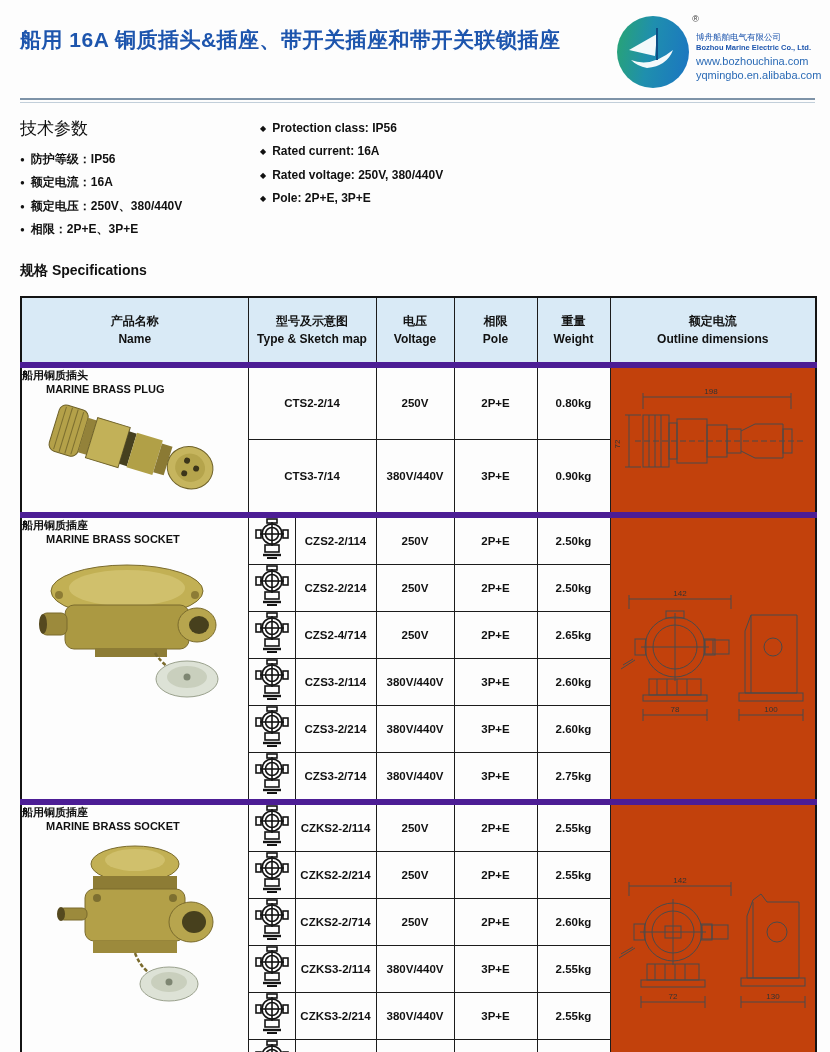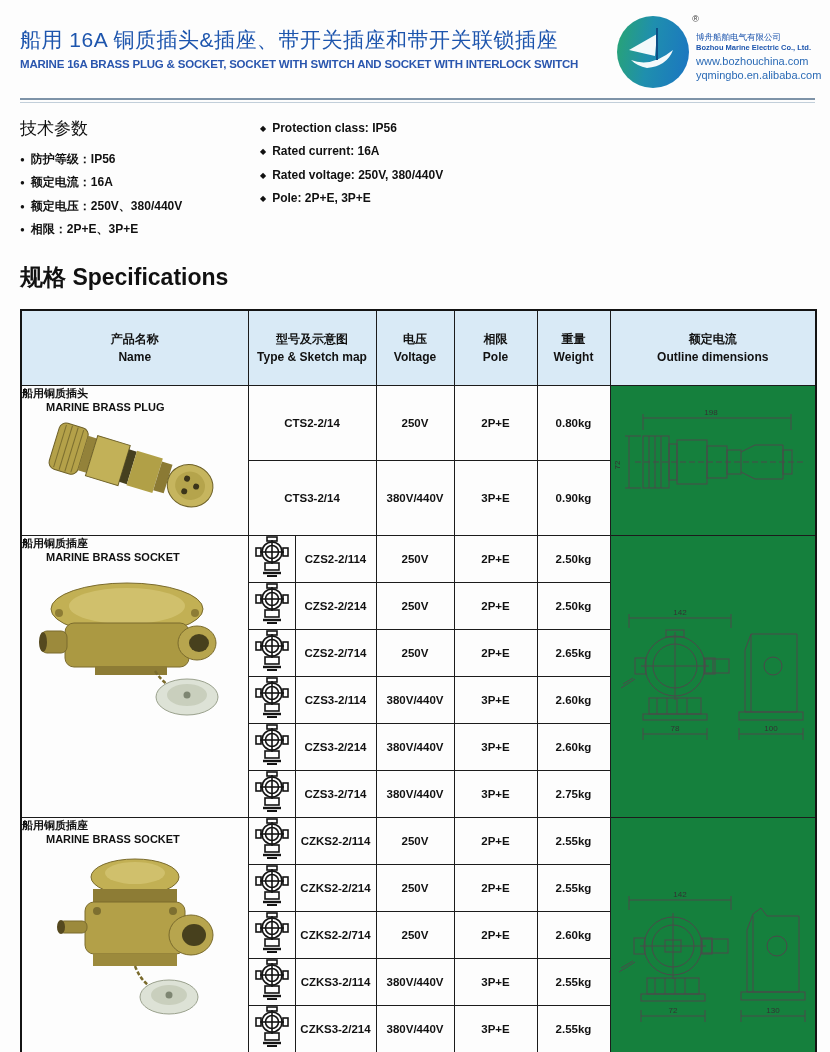--- a/index.html
+++ b/index.html
@@ -2,67 +2,66 @@
 <html><head>
 <meta charset="utf-8">
 <style>
   html,body{margin:0;padding:0;background:#f0f0f0;}
   body{width:830px;height:1052px;font-family:"Liberation Sans","DejaVu Sans",sans-serif;color:#111;}
   .page{position:relative;width:830px;height:1052px;background:#fdfdfd;box-sizing:border-box;padding:16px 15px 0 20px;overflow:hidden;}
 
   
   .hdr{display:flex;justify-content:space-between;align-items:flex-start;}
   .titles{padding-top:10px;max-width:610px;}
-  .title-zh{font-size:21px;font-weight:normal;color:#1d55ad;letter-spacing:.5px;white-space:nowrap;}
+  .title-zh{font-size:21px;font-weight:bold;color:#1d55ad;letter-spacing:.5px;white-space:nowrap;}
   .title-en{font-size:11.5px;font-weight:bold;color:#2a56ae;margin-top:4px;letter-spacing:-.2px;white-space:nowrap;}
   .logo-block{display:flex;gap:7px;width:198px;flex:0 0 auto;}
   .logo-circle{width:72px;height:72px;border-radius:50%;background:linear-gradient(100deg,#29a571 0%,#1f8fae 45%,#1b74c2 100%);position:relative;flex:0 0 auto;}
   .logo-reg{position:absolute;top:-2px;right:-10px;font-size:9px;color:#333;}
   .logo-text{padding-top:16px;line-height:1.25;}
   .lt-zh{font-size:8.5px;font-weight:normal;color:#1d55ad;}
   .lt-en{font-size:7.5px;font-weight:bold;color:#1d55ad;margin-bottom:3px;}
   .lt-url{font-size:11px;color:#2a6ab5;}
   .hdr-rule{margin-top:10px;height:2px;border-top:2px solid #7e93a8;border-bottom:1px solid #c2cfda;}
 
   
   .tech{display:flex;margin-top:14px;}
   .tech-col{width:240px;}
   .tech-col.en{width:auto;}
   .tech-h{font-size:17px;font-weight:normal;margin-bottom:8px;}
   .tp-item{font-size:12px;font-weight:bold;line-height:1.95;display:flex;align-items:baseline;}
   .tp-item .bullet{font-size:8px;margin-right:6px;position:relative;top:-1px;}
 
-  .specs-h{font-size:23px;font-weight:bold;margin-top:20px;}
+  .specs-h{font-size:14px;font-weight:bold;margin-top:20px;}
 
   
   table.spec{border-collapse:collapse;table-layout:fixed;width:795px;margin-top:16px;border:2px solid #141414;}
   table.spec th,table.spec td{border:1px solid #1c1c1c;padding:0;box-sizing:border-box;}
-  thead tr{height:76px;background:#d9eaf6;}
+  thead tr{height:68px;background:#d9eaf6;}
   thead th{font-size:12px;font-weight:bold;line-height:1.5;}
   tr.s0{height:75px;} tr.s1{height:43px;} tr.s2{height:45px;}
-  tr.sec-top td{border-top:1px solid #4c1d95;margin-top:24px;}
+  tr.sec-top td{border-top:6px solid #4c1d95;margin-top:24px;}
   td.cell-val{text-align:center;font-size:11.5px;font-weight:bold;white-space:nowrap;}
   td.cell-name{vertical-align:top;text-align:left;padding:3px 6px;}
   .pn-zh{font-size:11px;font-weight:bold;}
   .pn-en{font-size:11px;font-weight:bold;padding-left:24px;}
   td.cell-name svg{display:block;margin:6px auto 0;}
   td.cell-sketch{text-align:center;vertical-align:middle;}
-  td.cell-outline{text-align:center;vertical-align:middle;background:#15803d;}
+  td.cell-outline{text-align:center;vertical-align:middle;background:#c2410c;}
   .tech-draw{stroke:#4a4a4a;stroke-width:1;fill:none;}
   .dim{font-size:8px;fill:#333;stroke:none;font-family:"Liberation Sans","DejaVu Sans",sans-serif;}
 </style>
 </head>
 <body>
 
 <div class="page">
 
   <div class="hdr">
     <div class="titles">
       <div class="title-zh">船用 16A 铜质插头&amp;插座、带开关插座和带开关联锁插座</div>
-      <div class="title-en">MARINE 16A BRASS PLUG &amp; SOCKET, SOCKET WITH SWITCH AND SOCKET WITH INTERLOCK SWITCH</div>
     </div>
     <div class="logo-block">
       <div class="logo-circle">
         <svg width="72" height="72" viewBox="0 0 72 72">
           <path d="M12,34 L40,18 L38,40 Z" fill="#ffffff" opacity="0.95"></path>
           <path d="M14,44 Q34,52 56,34 Q50,50 30,52 Q20,50 14,44 Z" fill="#ffffff" opacity="0.95"></path>
           <line x1="40" y1="12" x2="40" y2="44" stroke="#0d4f86" stroke-width="2"></line>
         </svg>
         <span class="logo-reg">®</span>
       </div>
@@ -207,21 +206,21 @@
     <rect x="114" y="46" width="14" height="24"></rect>
     <polyline points="128,48 142,41 170,41 170,75 142,75 128,68"></polyline>
     <rect x="170" y="46" width="9" height="24"></rect>
     <line x1="22" y1="58" x2="190" y2="58" stroke-dasharray="6 3"></line>
   </g>
   <text class="dim" x="98" y="11" text-anchor="middle">198</text>
   <text class="dim" x="7" y="61" text-anchor="middle" transform="rotate(-90 7 61)">72</text>
 </svg></td>
         </tr>
         <tr class="s0">
-          <td colspan="2" class="cell-val">CTS3-2/14</td>
+          <td colspan="2" class="cell-val">CTS3-7/14</td>
           <td class="cell-val">380V/440V</td>
           <td class="cell-val">3P+E</td>
           <td class="cell-val">0.90kg</td>
         </tr>
         <tr class="s1 sec-top">
           <td rowspan="6" class="cell-name">
             <div class="pn-zh">船用铜质插座</div>
             <div class="pn-en">MARINE BRASS SOCKET</div>
             <svg width="196" height="150" viewBox="0 0 196 150">
   <ellipse cx="90" cy="40" rx="76" ry="26" fill="#c2b054" stroke="#7a6b2d"></ellipse>
@@ -325,21 +324,21 @@
     <line x1="17" y1="4" x2="17" y2="28"></line>
     <line x1="5" y1="16" x2="29" y2="16"></line>
     <rect x="1" y="12" width="5" height="8"></rect>
     <rect x="28" y="12" width="5" height="8"></rect>
     <rect x="12" y="1" width="10" height="4"></rect>
     <rect x="10" y="27" width="14" height="7"></rect>
     <line x1="8" y1="37" x2="26" y2="37" stroke-width="2.4"></line>
     <line x1="12" y1="40" x2="22" y2="40" stroke-width="2"></line>
   </g>
 </svg></td>
-          <td class="cell-val">CZS2-2/714</td>
+          <td class="cell-val">CZS2-4/714</td>
           <td class="cell-val">250V</td>
           <td class="cell-val">2P+E</td>
           <td class="cell-val">2.65kg</td>
         </tr>
         <tr class="s1">
           <td class="cell-sketch"><svg width="34" height="42" viewBox="0 0 34 42">
   <g stroke="#141414" stroke-width="1.6" fill="none">
     <circle cx="17" cy="16" r="10"></circle>
     <circle cx="17" cy="16" r="6.5"></circle>
     <line x1="17" y1="4" x2="17" y2="28"></line>

